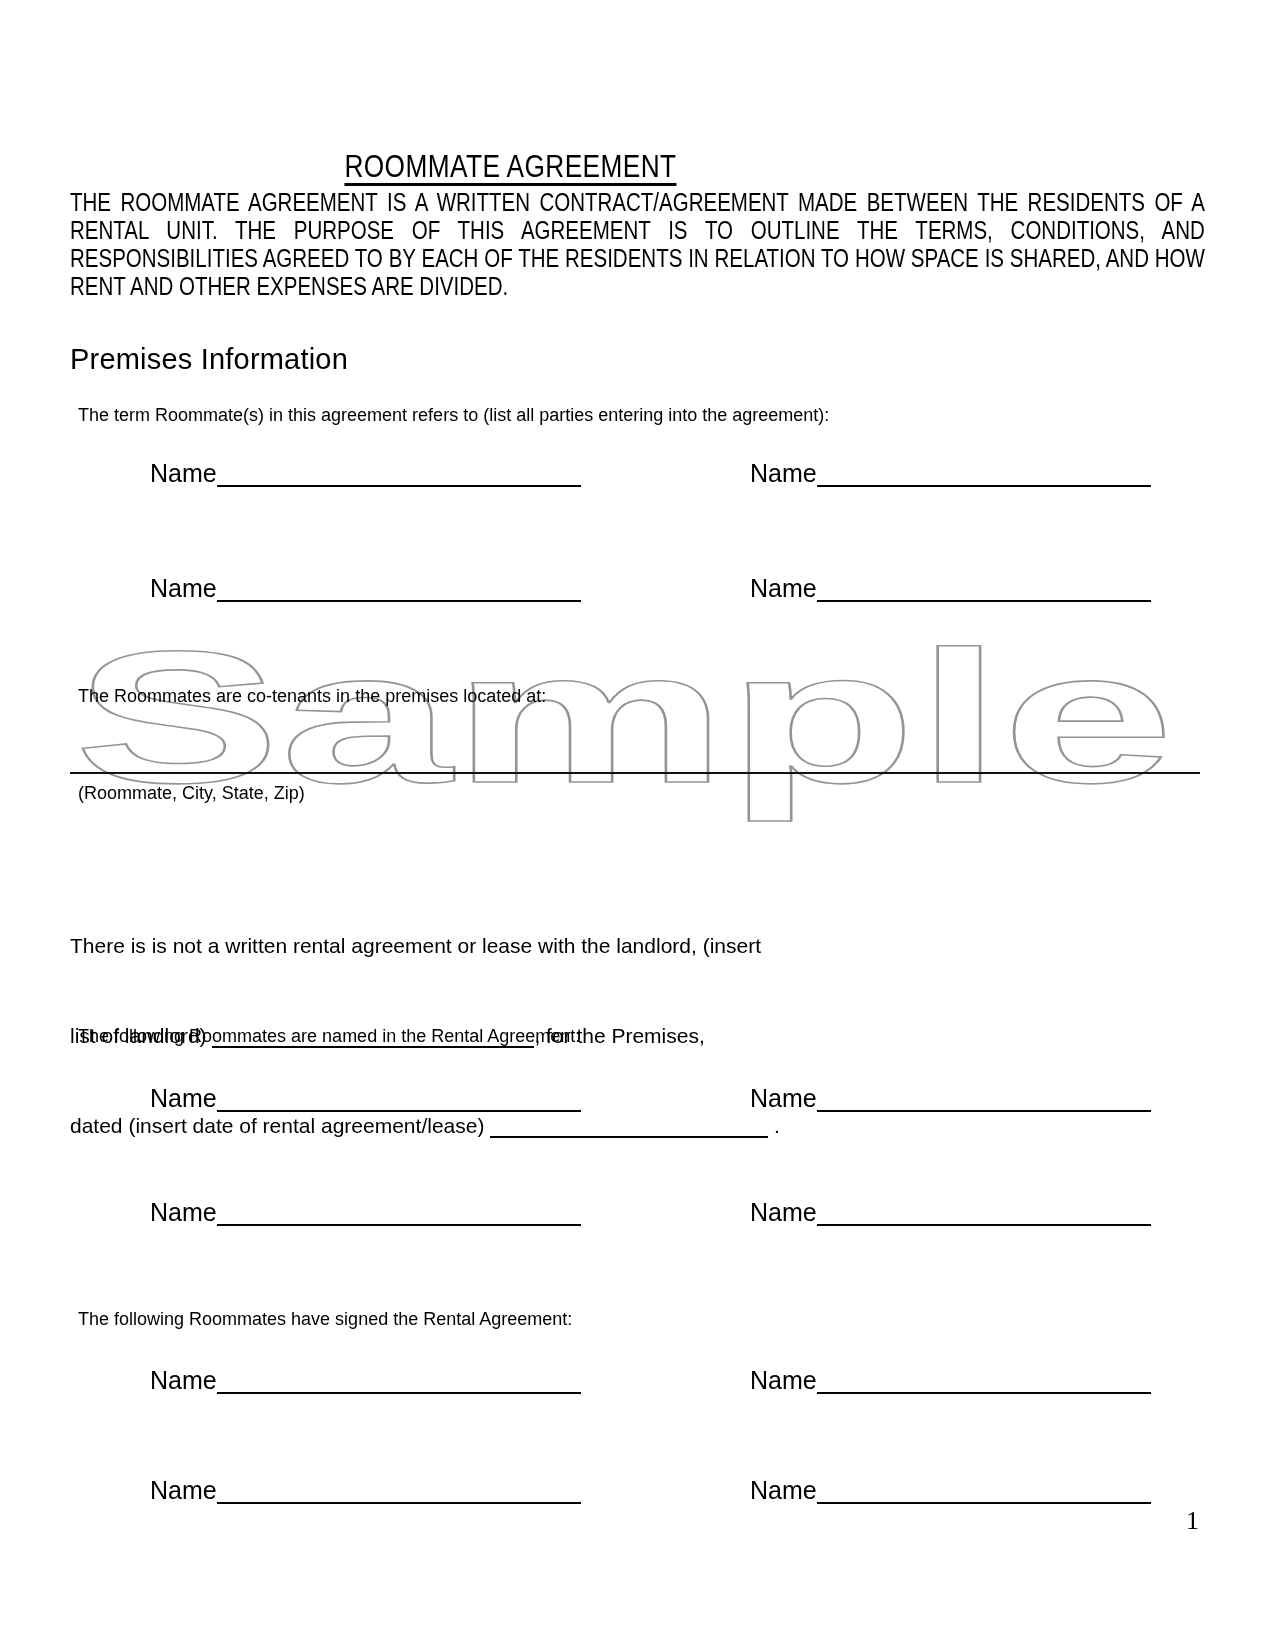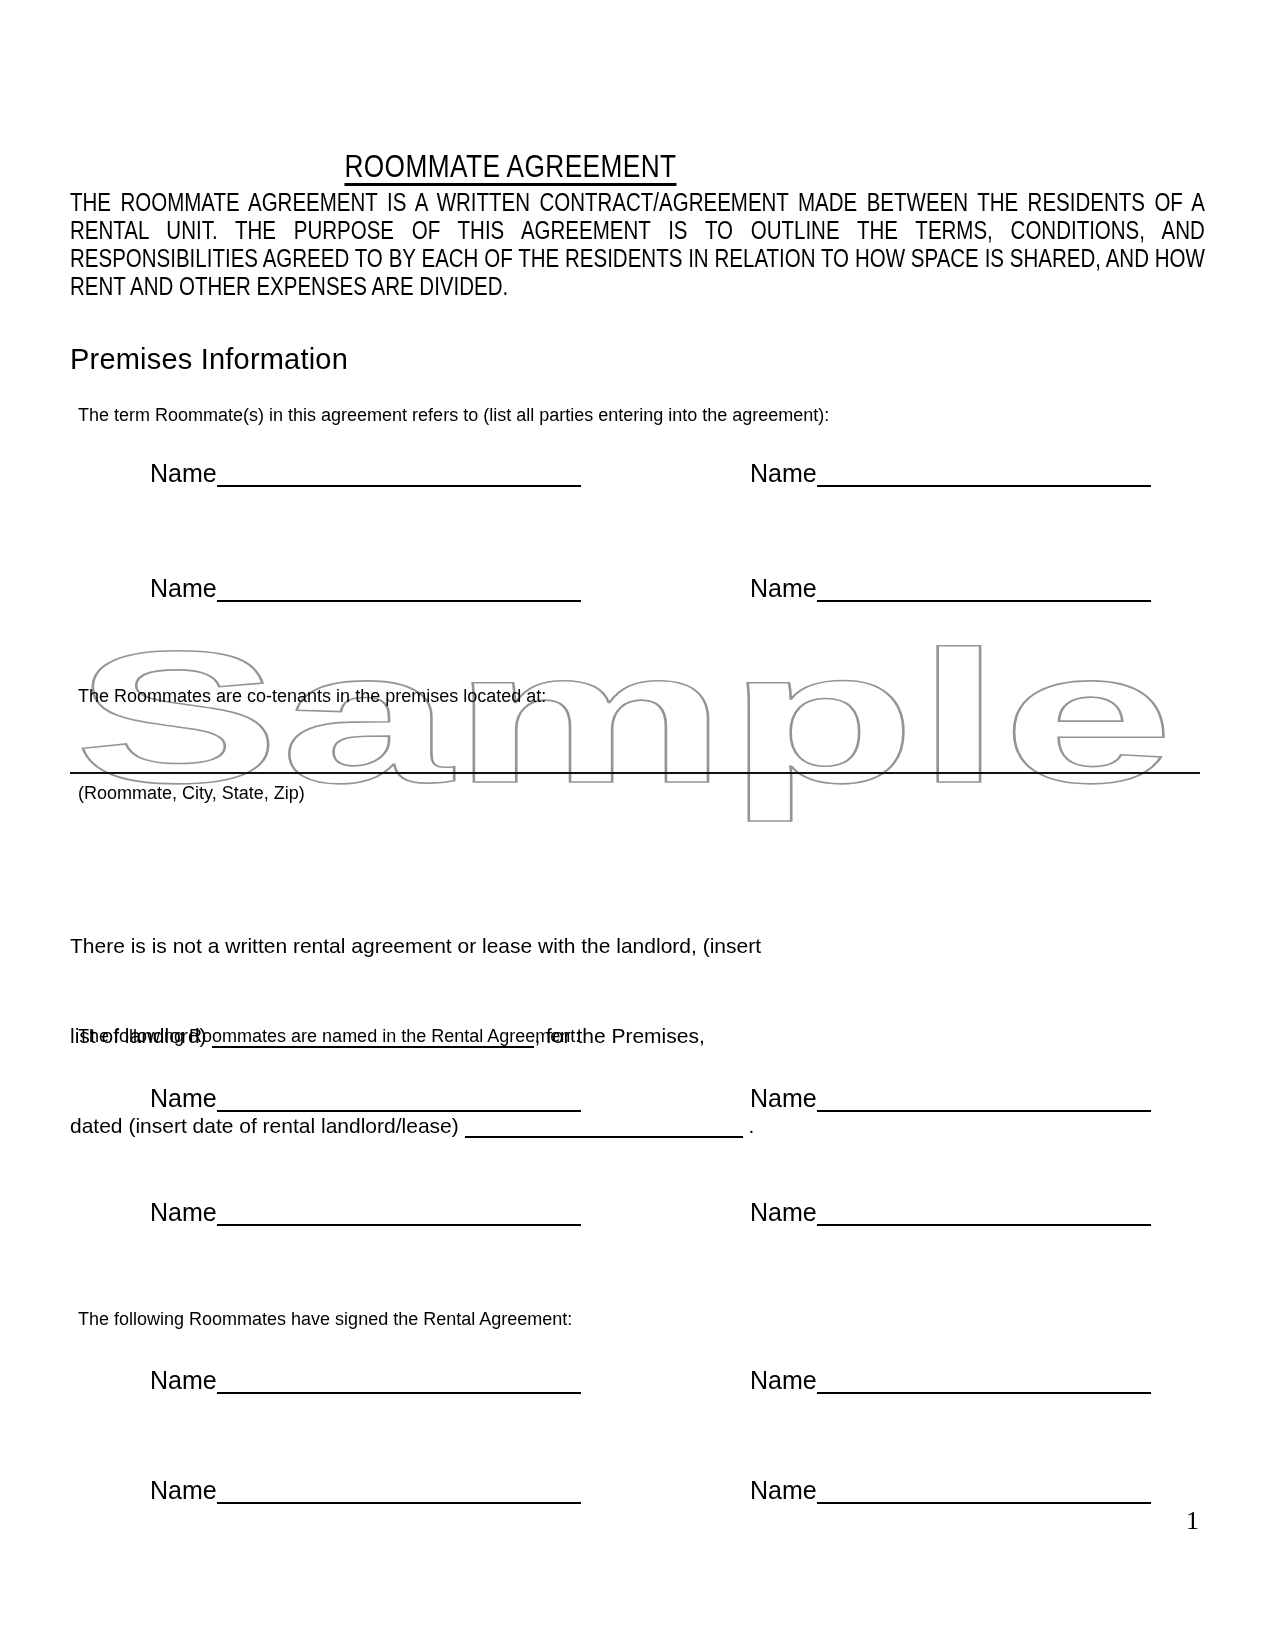--- a/index.html
+++ b/index.html
@@ -108,21 +108,21 @@
       <span class="name-cell right"><span>Name</span><span class="u-line"></span></span>
     </div>
 
     <div class="body-line" style="top:681px;">The Roommates are co-tenants in the premises located at:</div>
     <div class="address-rule"></div>
     <div class="body-line" style="top:778px;">(Roommate, City, State, Zip)</div>
 
     <div class="landlord-block">
       <div>There is is not a written rental agreement or lease with the landlord, (insert</div>
       <div><span>list of landlord) </span><span class="u-line" style="width:322px;"></span><span>, for the Premises,</span></div>
-      <div><span>dated (insert date of rental landlord/lease) </span><span class="u-line" style="width:278px;"></span><span> .</span></div>
+      <div><span>dated (insert date of rental agreement/lease) </span><span class="u-line" style="width:278px;"></span><span> .</span></div>
     </div>
 
     <div class="body-line" style="top:1021px;text-align:right;">The following Roommates are named in the Rental Agreement:</div>
 
     <div class="name-row" style="top:1083px;">
       <span class="name-cell left"><span>Name</span><span class="u-line"></span></span>
       <span class="name-cell right"><span>Name</span><span class="u-line"></span></span>
     </div>
     <div class="name-row" style="top:1197px;">
       <span class="name-cell left"><span>Name</span><span class="u-line"></span></span>

